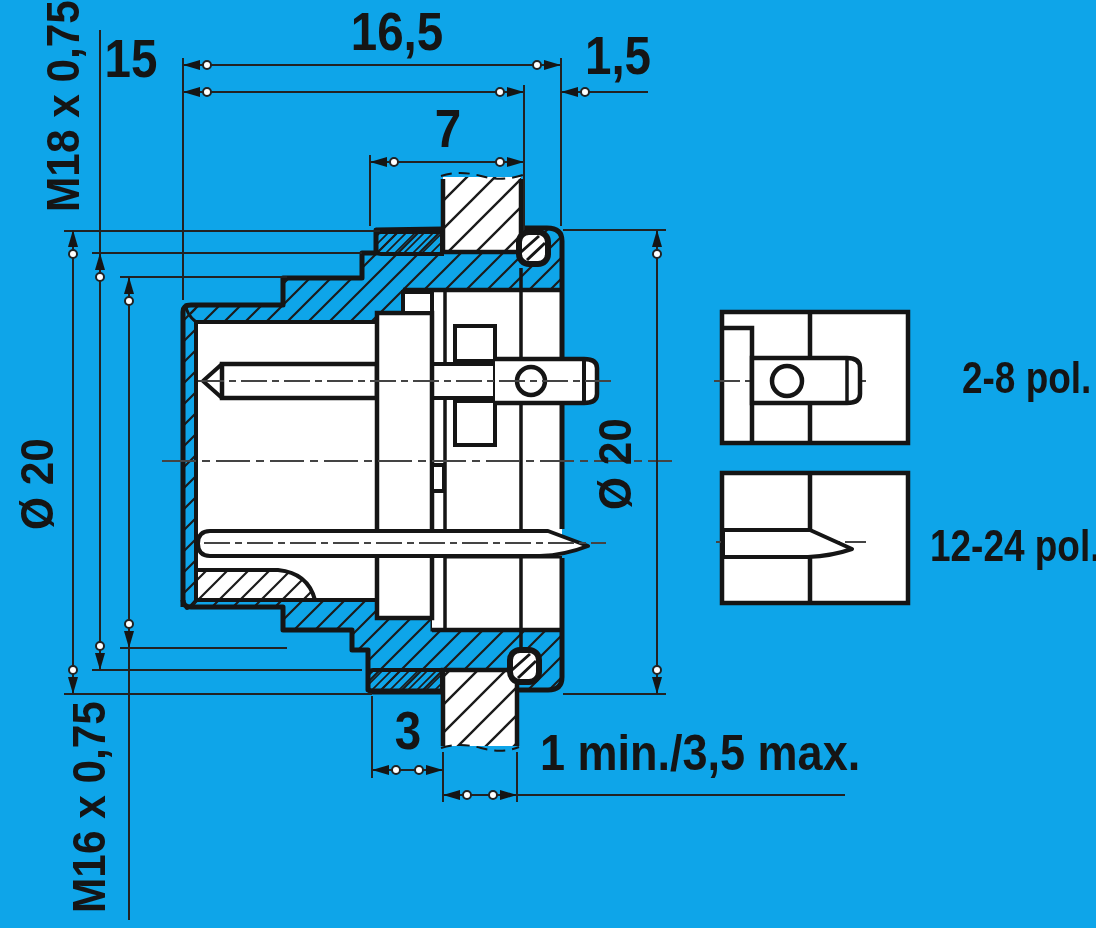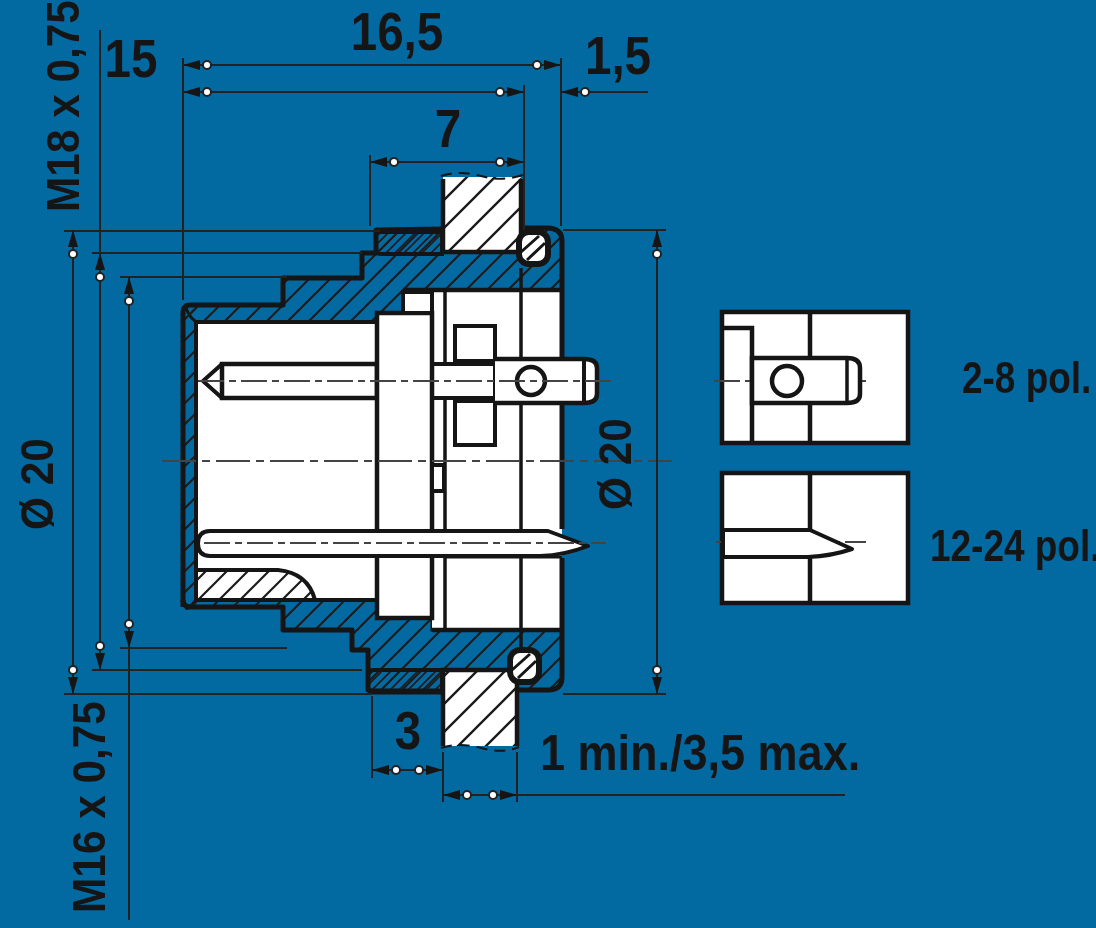--- a/index.html
+++ b/index.html
@@ -1,16 +1,16 @@
 <!DOCTYPE html>
 <html><head>
 <meta charset="utf-8">
 <style>
   html,body{margin:0;padding:0;background:#fff;}
-  #stage{position:relative;width:1096px;height:928px;background:#0369a1;overflow:hidden;
+  #stage{position:relative;width:1096px;height:928px;background:#0ea5e9;overflow:hidden;
          font-family:"Liberation Sans",sans-serif;color:#111;}
   svg{position:absolute;left:0;top:0;}
   .lbl{position:absolute;font-weight:700;color:#151515;white-space:nowrap;line-height:1;
        font-family:"Liberation Sans",sans-serif;}
   .dim{font-size:54px;transform:scaleX(.88);transform-origin:center;}
   .dimc{text-align:center;}
   .rot{transform:rotate(-90deg) scaleX(.92);transform-origin:center;font-size:46px;text-align:center;}
   .long{font-size:50px;transform:scaleX(.9);transform-origin:left center;}
   .pol{font-size:44px;transform:scaleX(.84);transform-origin:left center;}
 </style>

